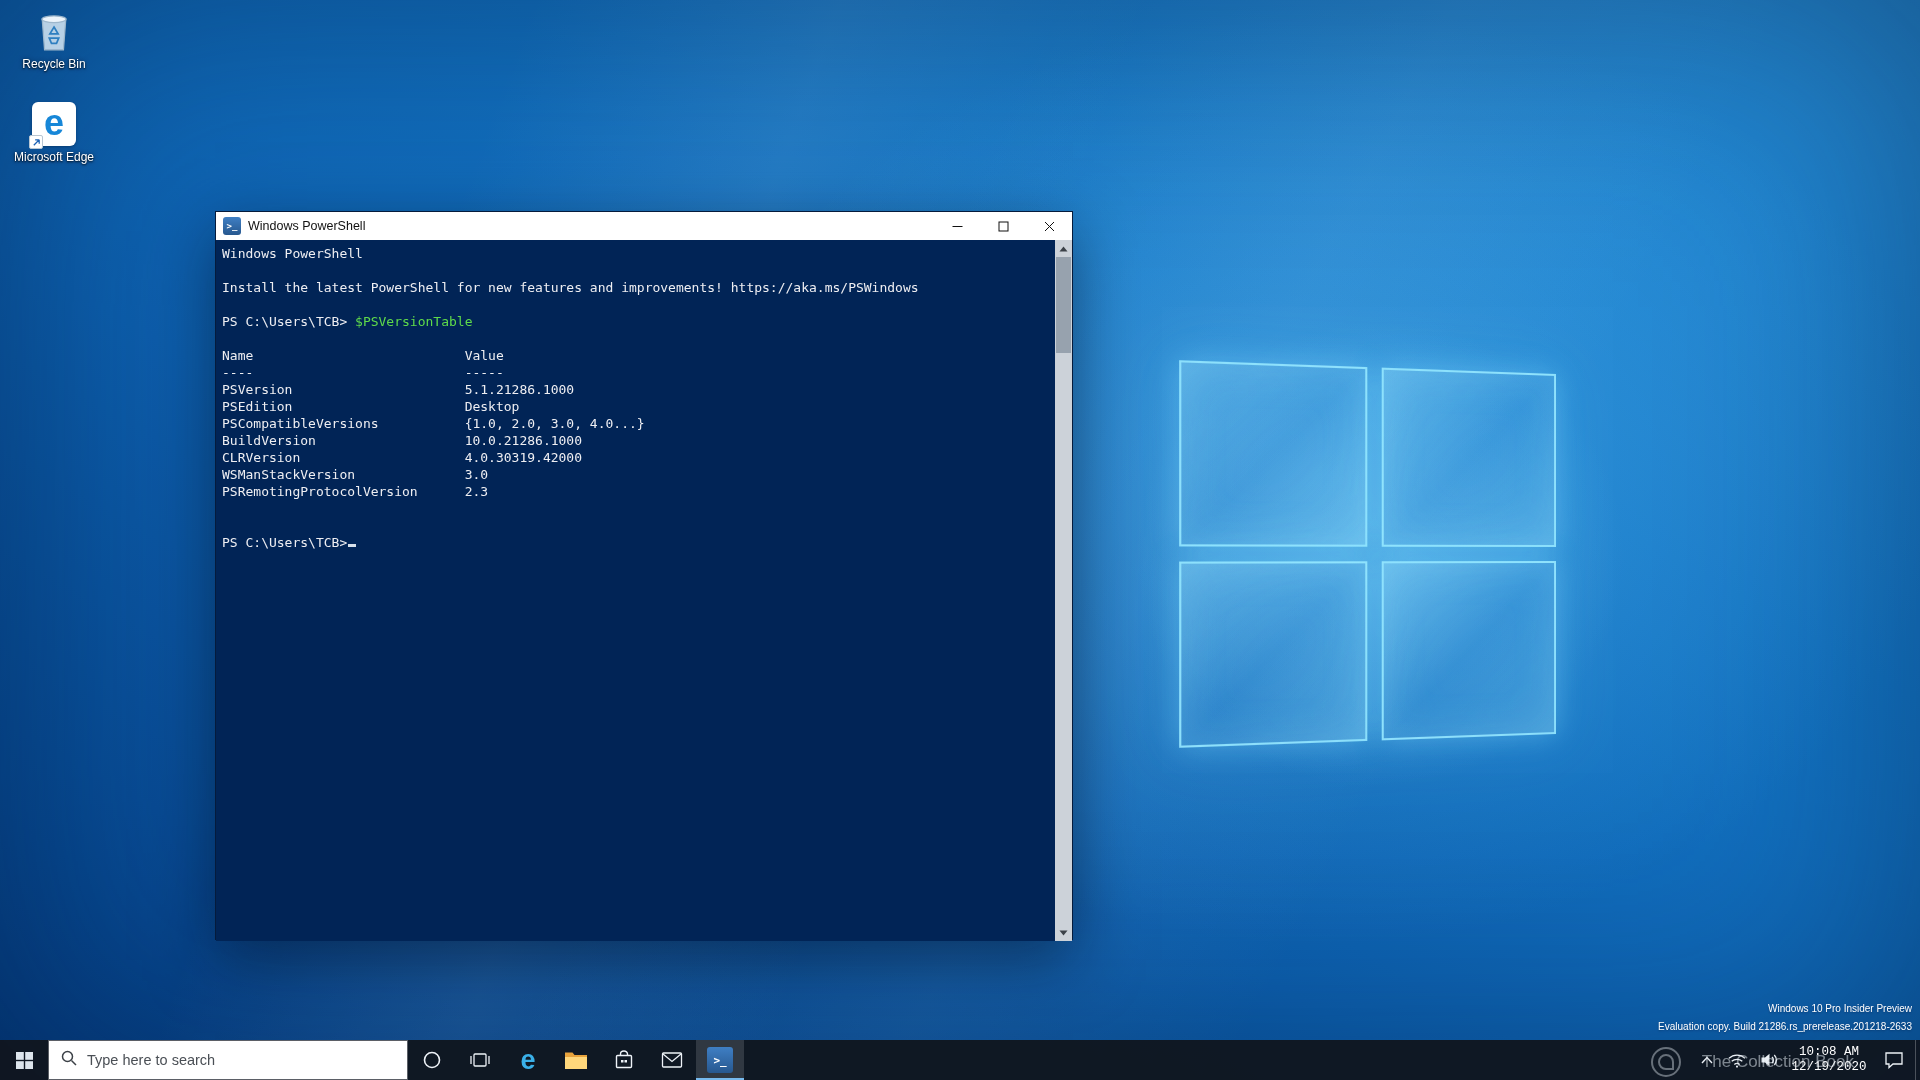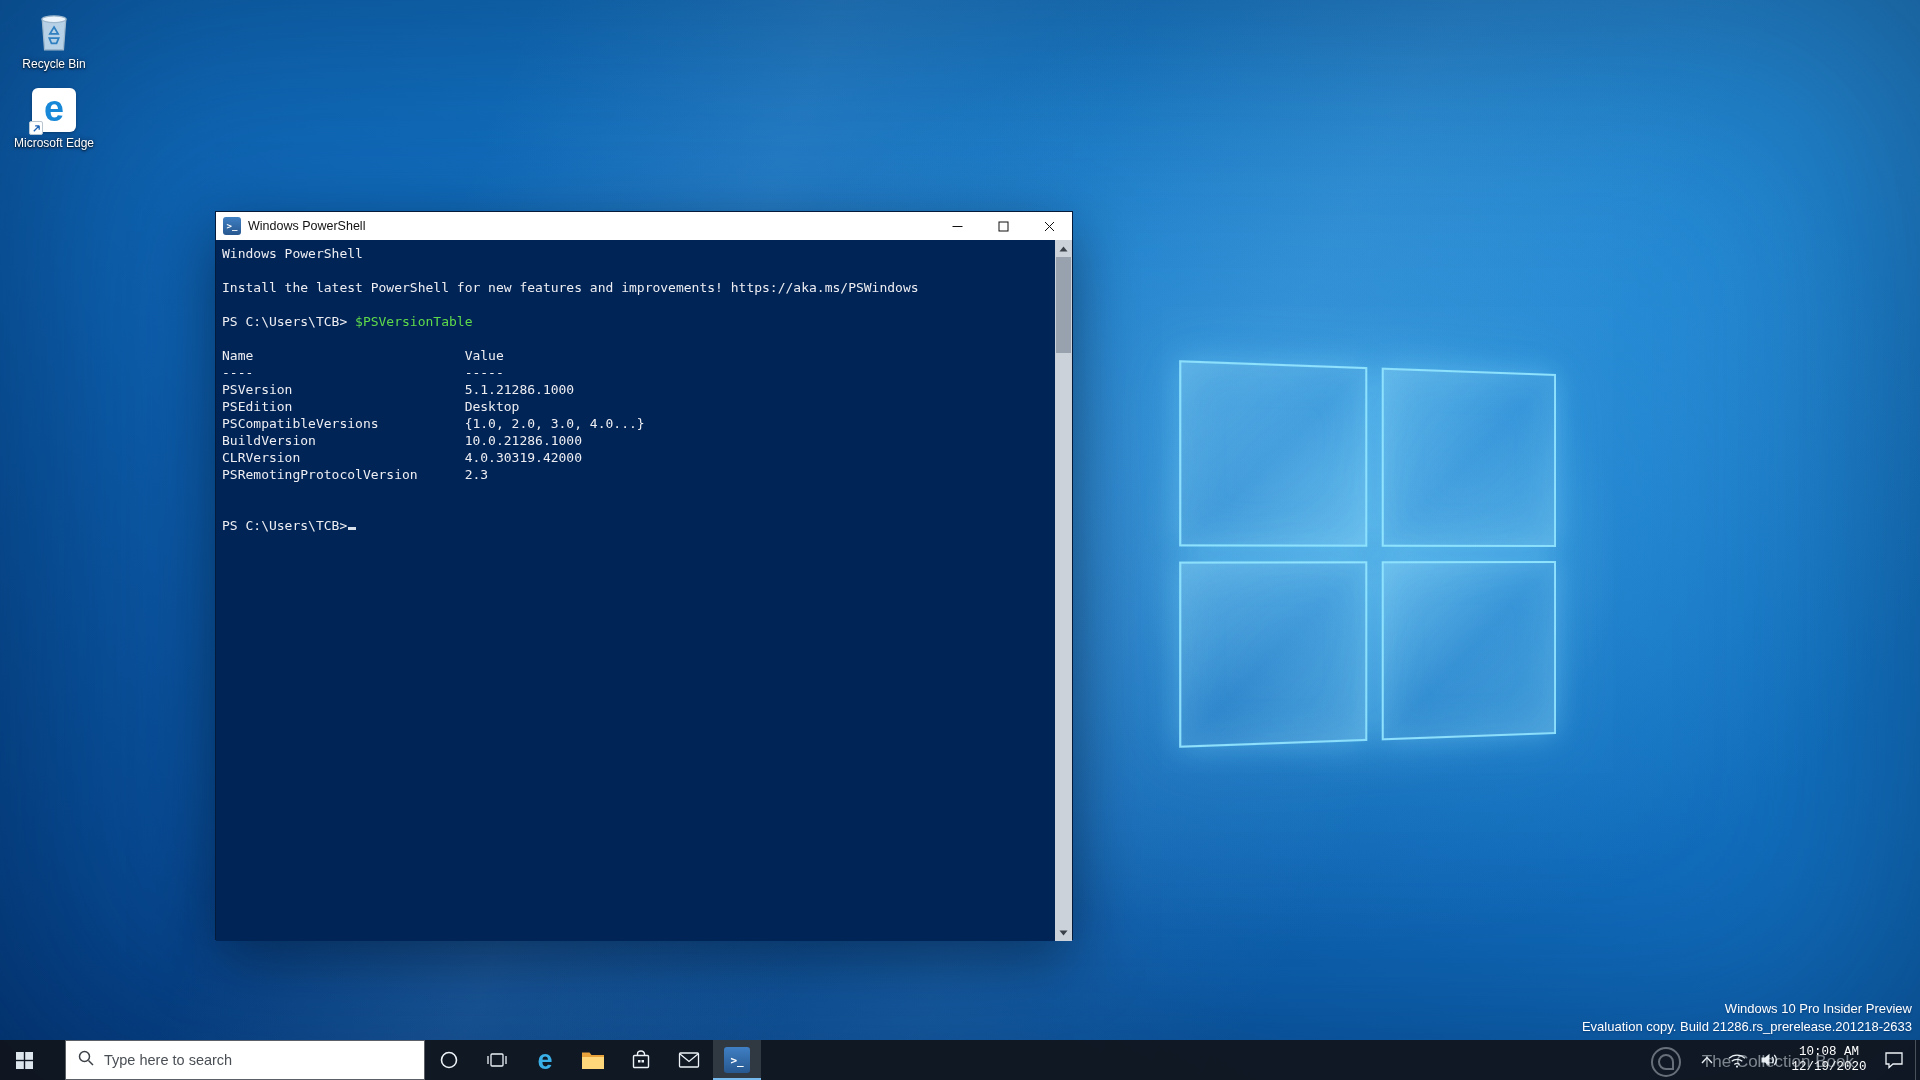--- a/index.html
+++ b/index.html
@@ -25,21 +25,21 @@
     background:radial-gradient(closest-side, rgba(140,220,255,.30), rgba(140,220,255,0) 72%); pointer-events:none; }
   .win-logo { position:absolute; left:1190px; top:374px; width:366px; height:360px;
     display:grid; grid-template-columns:1fr 1fr; grid-template-rows:1fr 1fr; gap:14px;
     transform:perspective(1500px) rotateY(17deg); transform-origin:100% 50%;
     filter:drop-shadow(0 0 28px rgba(110,215,255,.35)); }
   .pane { border:2px solid rgba(150,232,255,.9);
     background:linear-gradient(135deg, rgba(150,220,250,.30), rgba(80,160,225,.10) 50%, rgba(160,230,255,.24));
     box-shadow:0 0 26px rgba(120,215,255,.40), inset 0 0 40px rgba(160,232,255,.22); }
 
   
-  .desk-icons { position:absolute; left:10px; top:8px; width:88px; display:flex; flex-direction:column; gap:16px; }
+  .desk-icons { position:absolute; left:10px; top:8px; width:88px; display:flex; flex-direction:column; gap:30px; }
   .desk-icon { width:88px; display:flex; flex-direction:column; align-items:center; cursor:default; }
   .desk-icon .art { width:46px; height:46px; display:flex; align-items:center; justify-content:center; position:relative; }
   .desk-icon .lbl { margin-top:3px; font-size:12px; line-height:14px; color:#fff; text-align:center;
     text-shadow:0 1px 2px rgba(0,0,0,.85), 0 0 4px rgba(0,0,0,.5); max-width:84px; }
   .edge-tile { width:44px; height:44px; background:#fff; border-radius:6px; display:flex; align-items:center;
     justify-content:center; box-shadow:0 1px 3px rgba(0,20,50,.4); }
   .edge-tile .e { font-size:36px; font-weight:bold; color:#1787d8; line-height:1; margin-top:-3px; }
   .shortcut-badge { position:absolute; left:-2px; bottom:-2px; width:14px; height:14px; background:#fff;
     border:1px solid #b9c6d2; border-radius:2px; display:flex; align-items:center; justify-content:center; }
 
@@ -63,35 +63,35 @@
     animation:blink 1.1s steps(1) infinite; }
   @keyframes blink { 50% { opacity:0; } }
 
   .scrollbar { position:absolute; right:0; top:0; bottom:0; width:17px; background:#ccd2d9; }
   .sb-arrow { position:absolute; left:0; width:17px; height:17px; display:flex; align-items:center; justify-content:center; background:#ccd2d9; }
   .sb-up { top:0; } .sb-down { bottom:0; }
   .sb-thumb { position:absolute; left:1px; top:17px; width:15px; height:96px; background:#97a2ae; }
 
   
   .build-info { position:absolute; right:8px; bottom:44px; text-align:right; color:#ffffff;
-    font-size:13px; line-height:18px; text-shadow:0 1px 2px rgba(0,30,70,.45);margin-left:44px; }
+    font-size:10px; line-height:18px; text-shadow:0 1px 2px rgba(0,30,70,.45);margin-left:44px; }
   .watermark { position:absolute; right:66px; bottom:3px; z-index:40; display:flex; align-items:center; gap:21px;
     opacity:.5; color:#e9f1f8; font-size:17px; pointer-events:none; text-shadow:0 1px 2px rgba(0,0,0,.4); }
   .wm-ring { width:30px; height:30px; border:2.5px solid rgba(235,243,250,.8); border-radius:50%;
     display:flex; align-items:center; justify-content:center; }
   .wm-ring::after { content:""; width:12px; height:12px; border-radius:50% 50% 0 50%;
     border:2px solid rgba(235,243,250,.8); }
 
   
   .taskbar { position:absolute; left:0; bottom:0; width:1920px; height:40px;
     background:rgba(16,22,31,.96); display:flex; align-items:stretch; z-index:30; }
   .tb-btn { width:48px; height:40px; display:flex; align-items:center; justify-content:center; cursor:default; }
   .tb-btn.active { background:rgba(255,255,255,.14); box-shadow:inset 0 -2px 0 #76b9ed; }
   .search-box { width:360px; height:40px; background:#fff; border:1px solid #5b5f66;
-    display:flex; align-items:center; gap:10px; padding:0 12px;margin-left:17px; }
+    display:flex; align-items:center; gap:10px; padding:0 12px; }
   .search-box input { border:none; outline:none; font-size:14.5px; color:#222; width:280px;
     font-family:"Liberation Sans",sans-serif; background:transparent; }
   .search-box input::placeholder { color:#4a4f55; }
   .ps-tile { width:26px; height:26px; border-radius:3px; background:linear-gradient(180deg,#3f7fc4,#27588f);
     color:#fff; font-family:"DejaVu Sans Mono",monospace; font-size:11px; font-weight:bold;
     display:flex; align-items:center; justify-content:center; }
   .edge-glyph { font-size:27px; font-weight:bold; color:#3ab0e8; line-height:1; }
   .tray { margin-left:auto; display:flex; align-items:center; height:40px; }
   .tray-btn { height:40px; display:flex; align-items:center; justify-content:center; cursor:default; }
   .clock { width:88px; text-align:center; color:#fff; font-size:12.5px; line-height:15px; padding:0 4px;font-family:Liberation Mono, monospace; }
@@ -174,20 +174,21 @@
         <div class="line"></div>
         <div class="line"><span>PS C:\Users\TCB&gt; </span><span class="cmd">$PSVersionTable</span></div>
         <div class="line"></div>
         <div class="line">Name                           Value</div>
         <div class="line">----                           -----</div>
         <div class="line">PSVersion                      5.1.21286.1000</div>
         <div class="line">PSEdition                      Desktop</div>
         <div class="line">PSCompatibleVersions           {1.0, 2.0, 3.0, 4.0...}</div>
         <div class="line">BuildVersion                   10.0.21286.1000</div>
         <div class="line">CLRVersion                     4.0.30319.42000</div>
+        <div class="line">WSManStackVersion              3.0</div>
         <div class="line">PSRemotingProtocolVersion      2.3</div>
         <div class="line"></div>
         <div class="line"></div>
         <div class="line"><span>PS C:\Users\TCB&gt;</span><span class="cursor"></span></div>
       </div>
       <div class="scrollbar">
         <div class="sb-arrow sb-up">
           <svg width="9" height="6" viewBox="0 0 9 6">
               <path d="M0.5 5.5 L4.5 0.5 L8.5 5.5 Z" fill="#3b4148"></path>
             </svg>

